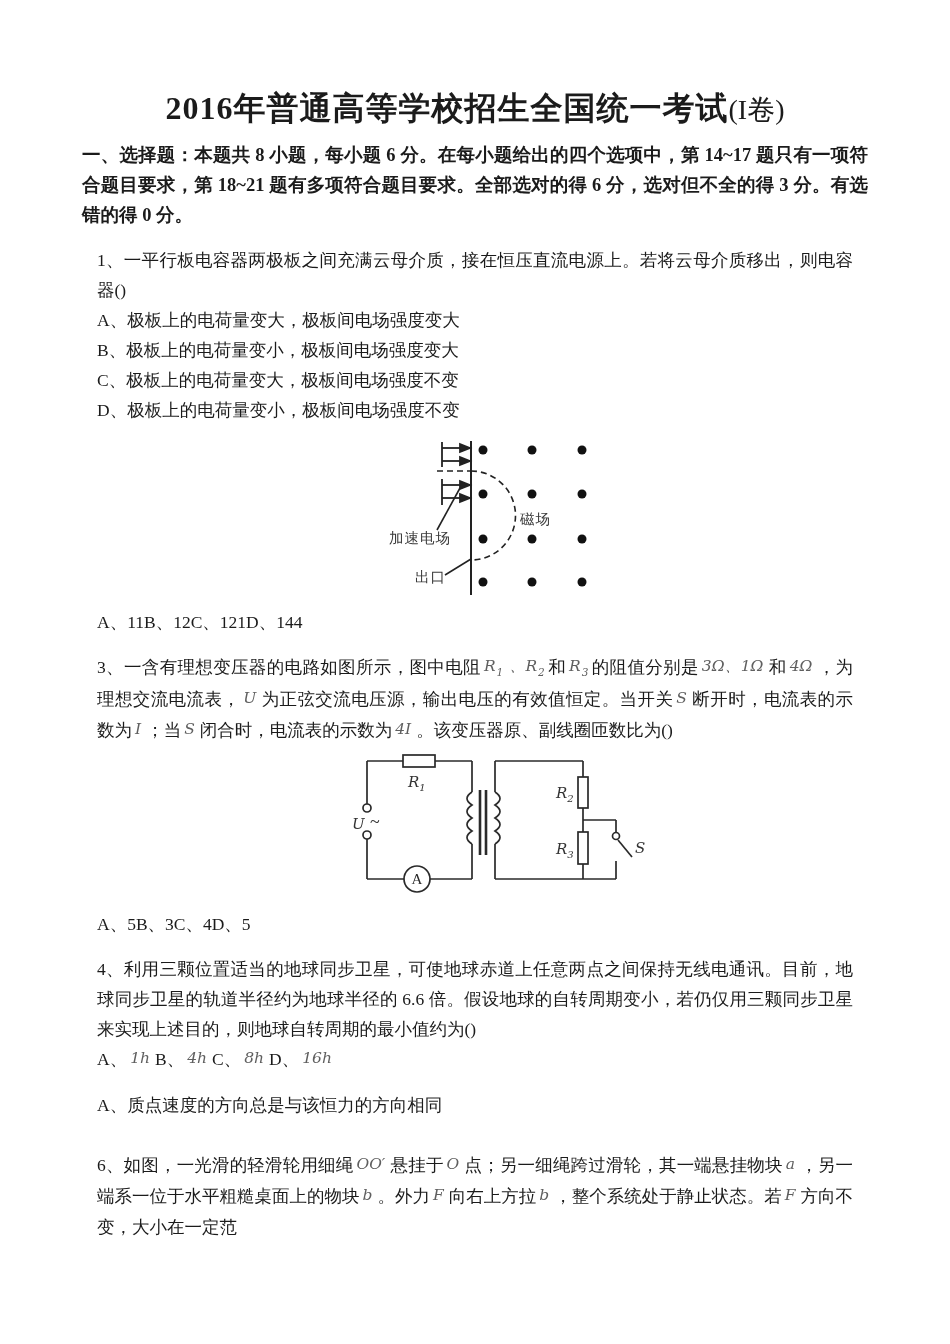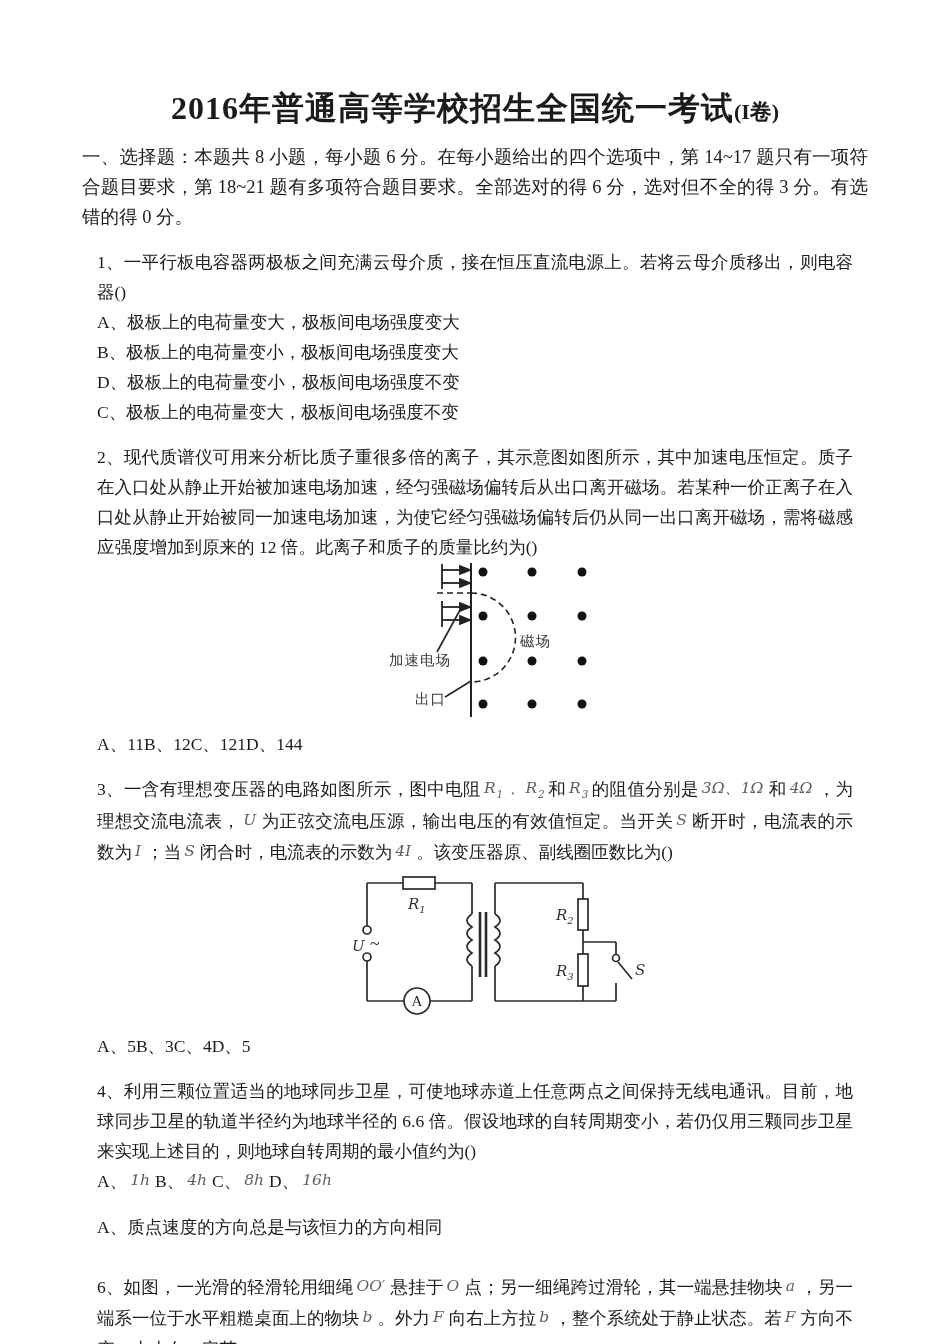--- a/index.html
+++ b/index.html
@@ -2,23 +2,23 @@
 <html><head>
 <meta charset="utf-8">
 <style>
   * { margin:0; padding:0; box-sizing:border-box; }
   html,body { width:950px; height:1344px; background:#ffffff; overflow:hidden; }
   body { font-family:"Liberation Serif","DejaVu Serif",serif; color:#1b1b1b; }
   .page { padding:86px 82px 0 82px; width:950px; }
 
   .title { text-align:center; font-size:32px; font-weight:bold; letter-spacing:1px;
            line-height:44px; margin-bottom:8px; white-space:nowrap; }
-  .title .suffix { font-size:22px; font-weight:bold; letter-spacing:0; }
+  .title .suffix { font-size:28px; font-weight:normal; letter-spacing:0; }
 
-  .intro { font-size:18.5px; font-weight:normal; line-height:30px; text-align:justify; }
+  .intro { font-size:18.5px; font-weight:bold; line-height:30px; text-align:justify; }
 
   .stem { font-size:17.5px; line-height:30px; text-align:justify; }
   .opt  { font-size:17.5px; line-height:30px; }
 
   .opt-row { display:flex; font-size:17.5px; line-height:30px;align-items:center; }
   .opt-row .col-a { width:405px; flex:0 0 405px; }
 
   
   .seg-m { font-family:"DejaVu Serif",serif; font-style:italic; color:#5f5f5f;
            font-size:15.5px; position:relative; top:-2px; padding:0 5px 0 3px;text-align:center; }
@@ -44,26 +44,25 @@
 <div class="page">
 
   <div class="title"><span>2016年普通高等学校招生全国统一考试</span><span class="suffix">(I卷)</span></div>
 
   <p class="intro">一、选择题：本题共 8 小题，每小题 6 分。在每小题给出的四个选项中，第 14~17 题只有一项符合题目要求，第 18~21 题有多项符合题目要求。全部选对的得 6 分，选对但不全的得 3 分。有选错的得 0 分。</p>
 
   <div class="q">
     <p class="stem">1、一平行板电容器两极板之间充满云母介质，接在恒压直流电源上。若将云母介质移出，则电容器()</p>
     <div class="opt">A、极板上的电荷量变大，极板间电场强度变大</div>
     <div class="opt">B、极板上的电荷量变小，极板间电场强度变大</div>
+    <div class="opt">C、极板上的电荷量变大，极板间电场强度不变</div>
     <div class="opt">D、极板上的电荷量变小，极板间电场强度不变</div>
-    <div class="opt">C、极板上的电荷量变大，极板间电场强度不变</div>
   </div>
 
   <div class="q">
-    <p class="stem">2、现代质谱仪可用来分析比质子重很多倍的离子，其示意图如图所示，其中加速电压恒定。质子在入口处从静止开始被加速电场加速，经匀强磁场偏转后从出口离开磁场。若某种一价正离子在入口处从静止开始被同一加速电场加速，为使它经匀强磁场偏转后仍从同一出口离开磁场，需将磁感应强度增加到原来的 12 倍。此离子和质子的质量比约为()</p>
 
     <figure class="fig1">
       <svg width="290" height="155" viewBox="0 0 290 155">
 
         <line x1="84" y1="1" x2="84" y2="155" stroke="#222" stroke-width="2"></line>
 
         <g stroke="#222" stroke-width="1.8" fill="#222">
           <line x1="55" y1="2" x2="55" y2="27"></line>
           <line x1="55" y1="8" x2="74" y2="8"></line>
             <polygon points="83,8 73,4 73,12"></polygon>

